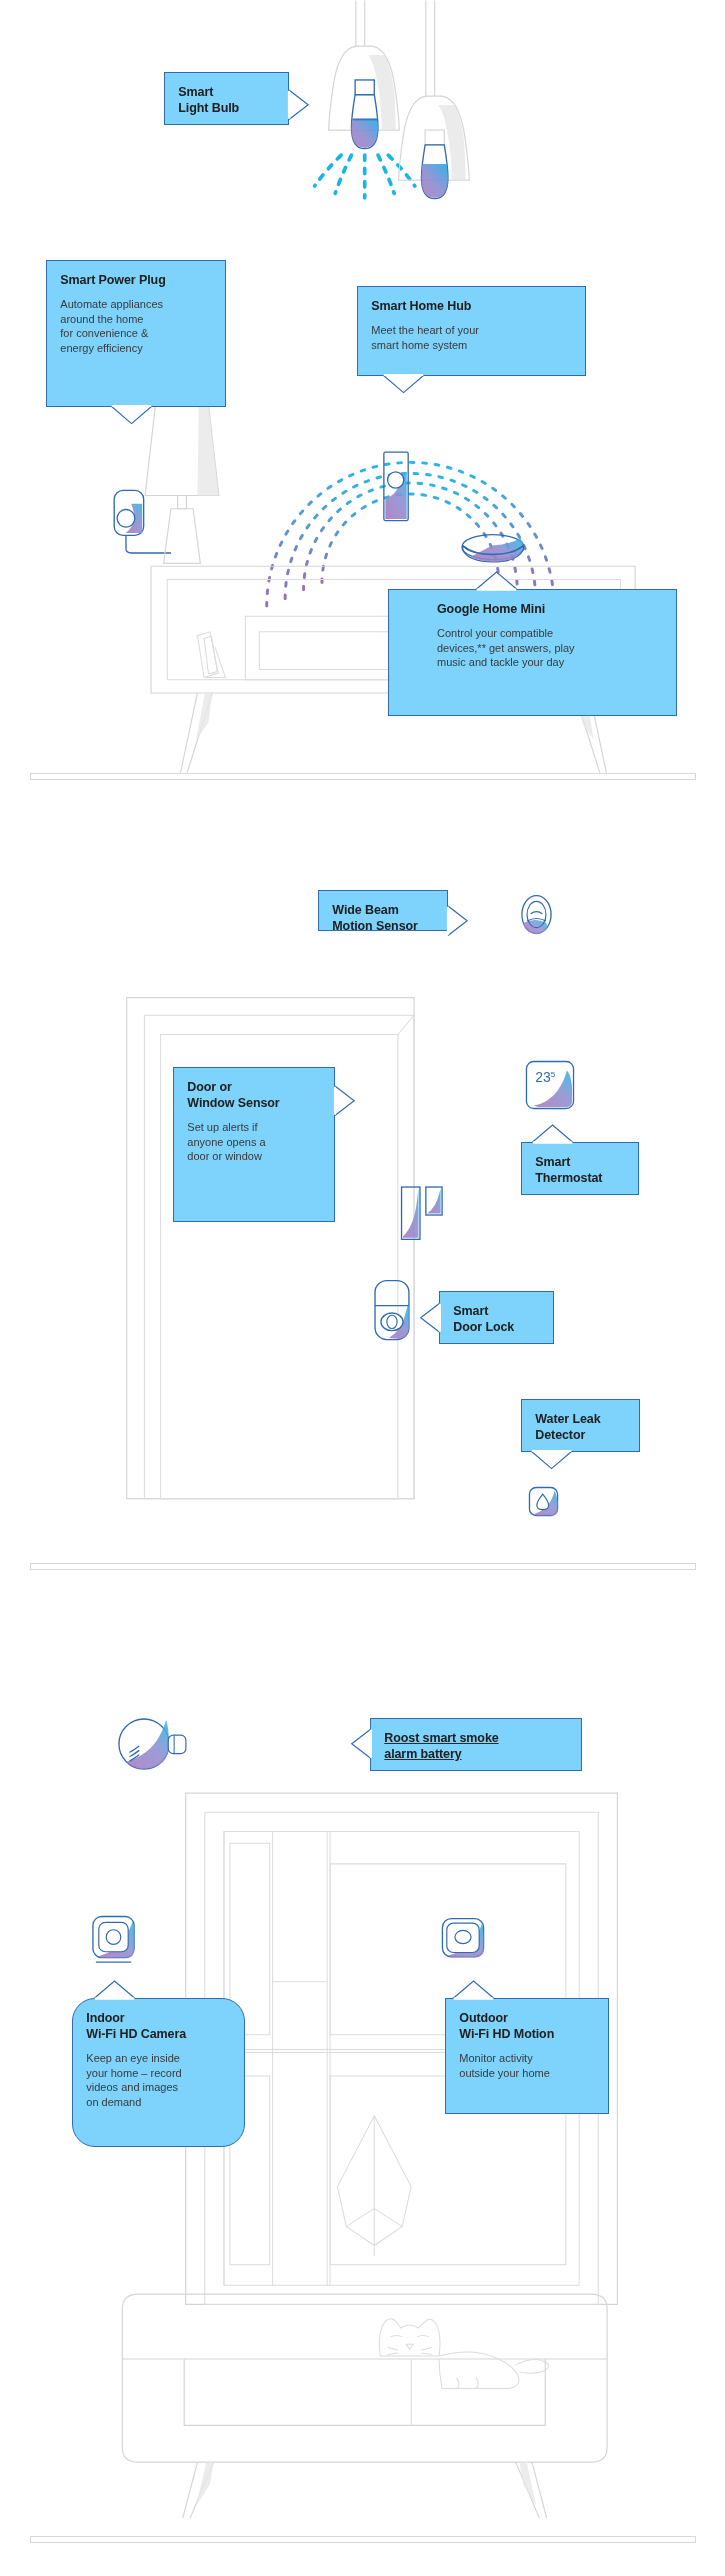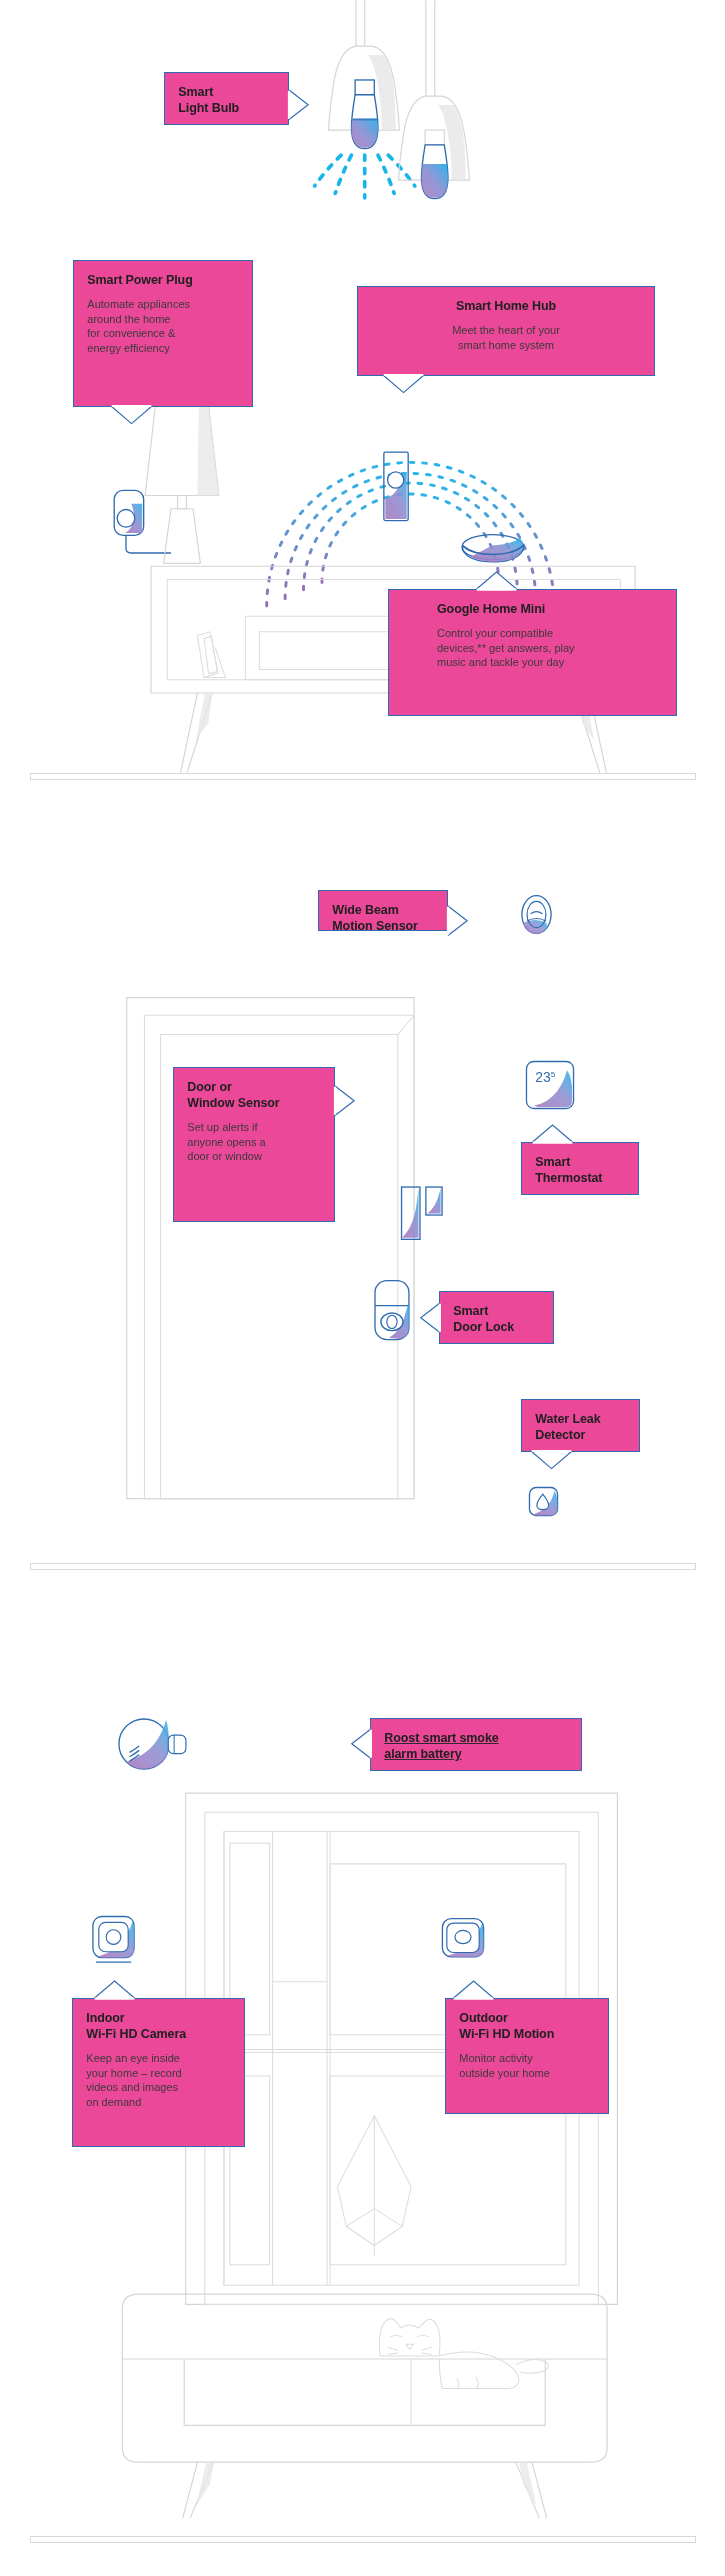--- a/index.html
+++ b/index.html
@@ -15,21 +15,21 @@
   .scene{position:absolute;left:0;width:725px;}
   #scene-1{top:0;height:826px;}
   #scene-2{top:840px;height:781px;}
   #scene-3{top:1666px;height:910px;}
 
   .art{position:absolute;left:0;top:0;width:725px;height:100%;}
 
   
   .callout{
     position:absolute;
-    background:#ec4899;
+    background:#7dd3fc;
     border:1.2px solid #2f6bb0;
     box-sizing:border-box;
     padding:11.8px 13.3px 13.3px 13.3px;
     z-index:30;
   }
   .callout .c-title{
     font-weight:bold;
     font-size:12.5px;
     line-height:1.26;
     color:#202020;
@@ -185,35 +185,35 @@
       <p class="c-title">Smart
 Light Bulb</p>
     </div>
     <div class="tail" style="left:289px;top:90px;">
       <svg width="23.6" height="29.5" viewBox="0 0 32 40">
           <path d="M0 0 L26 20 L0 40" fill="#fff" stroke="#2f6bb0" stroke-width="1.6"></path>
           <path d="M0 1 L0 39" stroke="#fff" stroke-width="3"></path>
         </svg>
     </div>
 
-    <div class="callout" style="left:46px;top:260px;width:180px;height:147px;margin-left:27px;">
+    <div class="callout" style="left:46px;top:260px;width:180px;height:147px;">
       <p class="c-title">Smart Power Plug</p>
       <p class="c-body">Automate appliances
 around the home
 for convenience &amp;
 energy efficiency</p>
     </div>
     <div class="tail" style="left:111px;top:406px;">
       <svg width="44" height="22" viewBox="0 0 60 30">
           <path d="M0 0 L28 24 L56 0" fill="#fff" stroke="#2f6bb0" stroke-width="1.6"></path>
           <path d="M1 0 L55 0" stroke="#fff" stroke-width="3"></path>
         </svg>
     </div>
 
-    <div class="callout" style="left:357px;top:286px;width:298px;height:90px;text-align:center;">
+    <div class="callout" style="left:357px;top:286px;width:229px;height:90px;">
       <p class="c-title">Smart Home Hub</p>
       <p class="c-body">Meet the heart of your
 smart home system</p>
     </div>
     <div class="tail" style="left:383px;top:375px;">
       <svg width="44" height="22" viewBox="0 0 60 30">
           <path d="M0 0 L28 24 L56 0" fill="#fff" stroke="#2f6bb0" stroke-width="1.6"></path>
           <path d="M1 0 L55 0" stroke="#fff" stroke-width="3"></path>
         </svg>
     </div>
@@ -440,21 +440,21 @@
     <div style="position:absolute;left:90px;top:249px;z-index:20;">
       <svg width="47" height="53" viewBox="0 0 64 72">
         <rect x="4" y="2" width="56" height="56" rx="12" fill="#fff" stroke="#2f6bb0" stroke-width="1.8"></rect>
         <path d="M12 56 Q36 50 48 30 Q56 17 58 8 Q60 16 60 28 L60 48 Q60 58 50 58 L16 58 Z" fill="url(#g-dev)" opacity="0.88"></path>
         <rect x="12" y="10" width="40" height="40" rx="9" fill="#fff" stroke="#2f6bb0" stroke-width="1.6"></rect>
         <circle cx="32" cy="30" r="10" fill="#fff" stroke="#2f6bb0" stroke-width="1.6"></circle>
         <path d="M8 64 L56 64" stroke="#2f6bb0" stroke-width="1.8"></path>
       </svg>
     </div>
 
-    <div class="callout" style="left:72px;top:332px;width:173px;height:149px;">
+    <div class="callout" style="left:72px;top:332px;width:173px;height:149px;border-radius:23px;">
       <p class="c-title">Indoor
 Wi-Fi HD Camera</p>
       <p class="c-body">Keep an eye inside
 your home – record
 videos and images
 on demand</p>
     </div>
     <div class="tail" style="left:94px;top:312px;">
       <svg width="44" height="22" viewBox="0 0 60 30">
           <path d="M0 28 L28 4 L56 28" fill="#fff" stroke="#2f6bb0" stroke-width="1.6"></path>

